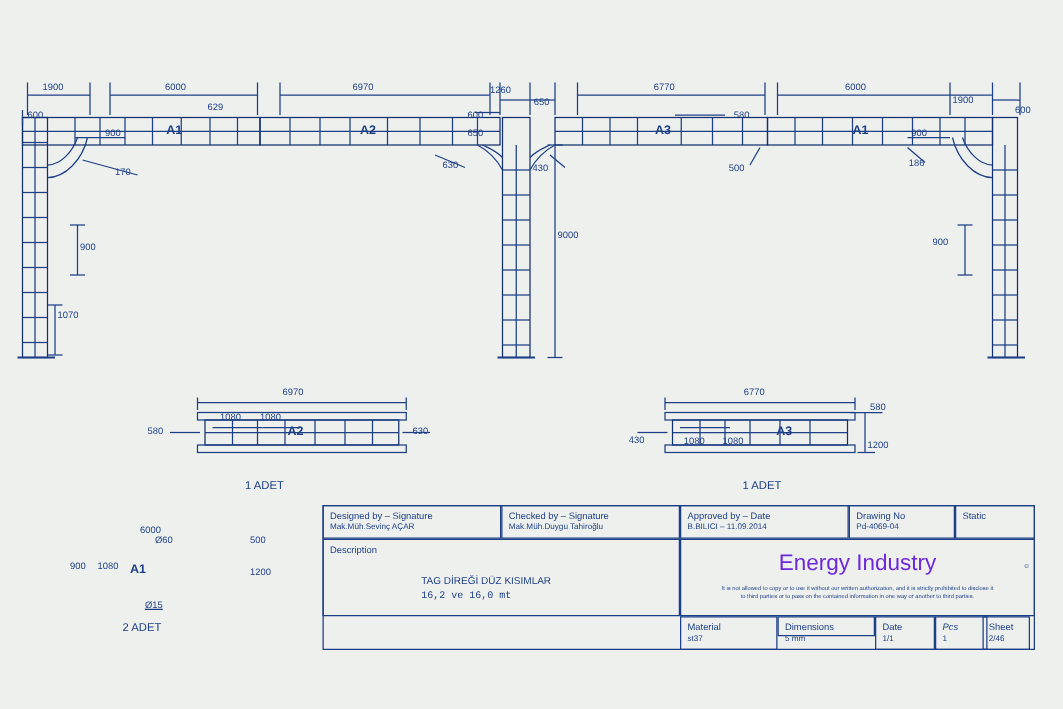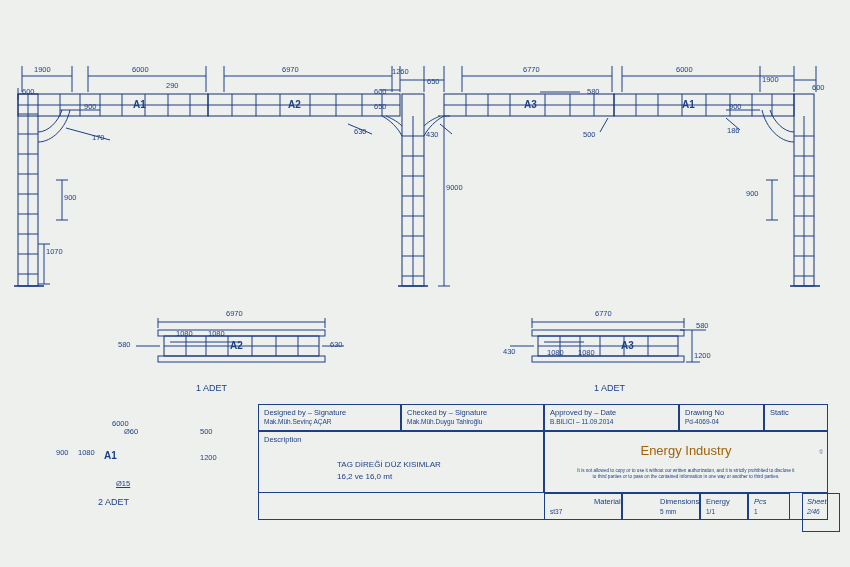--- a/index.html
+++ b/index.html
@@ -18,21 +18,21 @@
   .dim{position:absolute;color:#1c3f86;font-size:7.5px;line-height:8px;white-space:nowrap;}
   .lbl{position:absolute;color:#1c3f86;font-size:10px;font-weight:bold;line-height:10px;white-space:nowrap;}
   .adet{position:absolute;color:#1c3f86;font-size:9px;line-height:10px;white-space:nowrap;}
   svg{position:absolute;left:0;top:0;}
   
   #tb{position:absolute;left:258px;top:404px;width:570px;height:116px;}
   #tb .cell{position:absolute;box-sizing:border-box;}
   #tb .bd{border:1px solid #1c3f86;}
   .tb-lab{font-size:7.5px;color:#1c3f86;line-height:9px;}
   .tb-val{font-size:6.5px;color:#1c3f86;line-height:8px;}
-  .tb-big{font-size:13px;color:#a16207;line-height:15px;}
+  .tb-big{font-size:18px;color:#6d28d9;line-height:15px;}
   .tb-mid{font-size:8px;color:#1c3f86;line-height:10px;}
   .tb-tiny{font-size:4.6px;color:#1c3f86;line-height:6px;}
 </style>
 </head>
 <body>
 
 <div id="sheet">
 
   <svg width="850" height="400">
     <g stroke="#1c3f86" fill="none" stroke-width="1">
@@ -230,21 +230,21 @@
       <line x1="118" y1="476" x2="160" y2="476"></line>
       <circle cx="128" cy="480" r="2.5"></circle>
       <line x1="196" y1="440" x2="216" y2="440"></line>
       <line x1="206" y1="440" x2="206" y2="472"></line>
       <line x1="200" y1="472" x2="212" y2="472"></line>
     </g>
   </svg>
 
   <div class="dim" style="left:34px;top:66px;">1900</div>
   <div class="dim" style="left:132px;top:66px;">6000</div>
-  <div class="dim" style="left:166px;top:82px;">290</div>
+  <div class="dim" style="left:166px;top:82px;">629</div>
   <div class="dim" style="left:282px;top:66px;">6970</div>
   <div class="dim" style="left:392px;top:68px;">1260</div>
   <div class="dim" style="left:427px;top:78px;">650</div>
   <div class="dim" style="left:523px;top:66px;">6770</div>
   <div class="dim" style="left:676px;top:66px;">6000</div>
   <div class="dim" style="left:762px;top:76px;">1900</div>
   <div class="dim" style="left:22px;top:88px;">600</div>
   <div class="dim" style="left:812px;top:84px;">600</div>
   <div class="dim" style="left:84px;top:103px;">900</div>
   <div class="dim" style="left:374px;top:88px;">600</div>
@@ -314,45 +314,45 @@
       <div class="tb-lab" style="padding:3px 0 0 5px;">Drawing No</div>
       <div class="tb-val" style="padding:1px 0 0 5px;">Pd-4069-04</div>
     </div>
     <div class="cell bd" style="left:506px;top:0;width:64px;height:27px;">
       <div class="tb-lab" style="padding:3px 0 0 5px;">Static</div>
     </div>
 
     <div class="cell bd" style="left:0;top:27px;width:286px;height:62px;">
       <div class="tb-lab" style="padding:3px 0 0 5px;">Description</div>
       <div class="tb-mid" style="padding:16px 0 0 78px;">TAG DİREĞİ DÜZ KISIMLAR</div>
-      <div class="tb-mid" style="padding:2px 0 0 78px;">16,2 ve 16,0 mt</div>
+      <div class="tb-mid" style="padding:2px 0 0 78px;font-family:Liberation Mono, monospace;">16,2 ve 16,0 mt</div>
     </div>
 
     <div class="cell bd" style="left:286px;top:27px;width:284px;height:62px;">
       <div class="tb-big" style="text-align:center;padding-top:11px;">Energy Industry</div>
       <div class="tb-tiny" style="text-align:center;padding:10px 6px 0 6px;">It is not allowed to copy or to use it without our written authorization, and it is strictly prohibited to disclose it</div>
       <div class="tb-tiny" style="text-align:center;padding:0 6px 0 6px;">to third parties or to pass on the contained information in one way or another to third parties.</div>
       <div class="tb-tiny" style="position:absolute;right:4px;top:18px;">©</div>
     </div>
 
     <div class="cell bd" style="left:286px;top:89px;width:78px;height:27px;">
-      <div class="tb-lab" style="padding:3px 0 0 5px;margin-left:44px;">Material</div>
+      <div class="tb-lab" style="padding:3px 0 0 5px;">Material</div>
       <div class="tb-val" style="padding:2px 0 0 5px;">st37</div>
     </div>
-    <div class="cell bd" style="left:364px;top:89px;width:78px;height:27px;padding-left:32px;">
+    <div class="cell bd" style="left:364px;top:89px;width:78px;height:16px;">
       <div class="tb-lab" style="padding:3px 0 0 5px;">Dimensions</div>
       <div class="tb-val" style="padding:2px 0 0 5px;">5 mm</div>
     </div>
     <div class="cell bd" style="left:442px;top:89px;width:48px;height:27px;">
-      <div class="tb-lab" style="padding:3px 0 0 5px;">Energy</div>
+      <div class="tb-lab" style="padding:3px 0 0 5px;">Date</div>
       <div class="tb-val" style="padding:2px 0 0 5px;">1/1</div>
     </div>
     <div class="cell bd" style="left:490px;top:89px;width:42px;height:27px;">
       <div class="tb-lab" style="padding:3px 0 0 5px;font-style:italic;">Pcs</div>
       <div class="tb-val" style="padding:2px 0 0 5px;">1</div>
     </div>
-    <div class="cell bd" style="left:544px;top:89px;width:38px;height:39px;font-style:italic;">
+    <div class="cell bd" style="left:528px;top:89px;width:38px;height:27px;">
       <div class="tb-lab" style="padding:3px 0 0 4px;">Sheet</div>
       <div class="tb-val" style="padding:2px 0 0 4px;">2/46</div>
     </div>
   </div>
 
 </div>
 
 </body></html>

